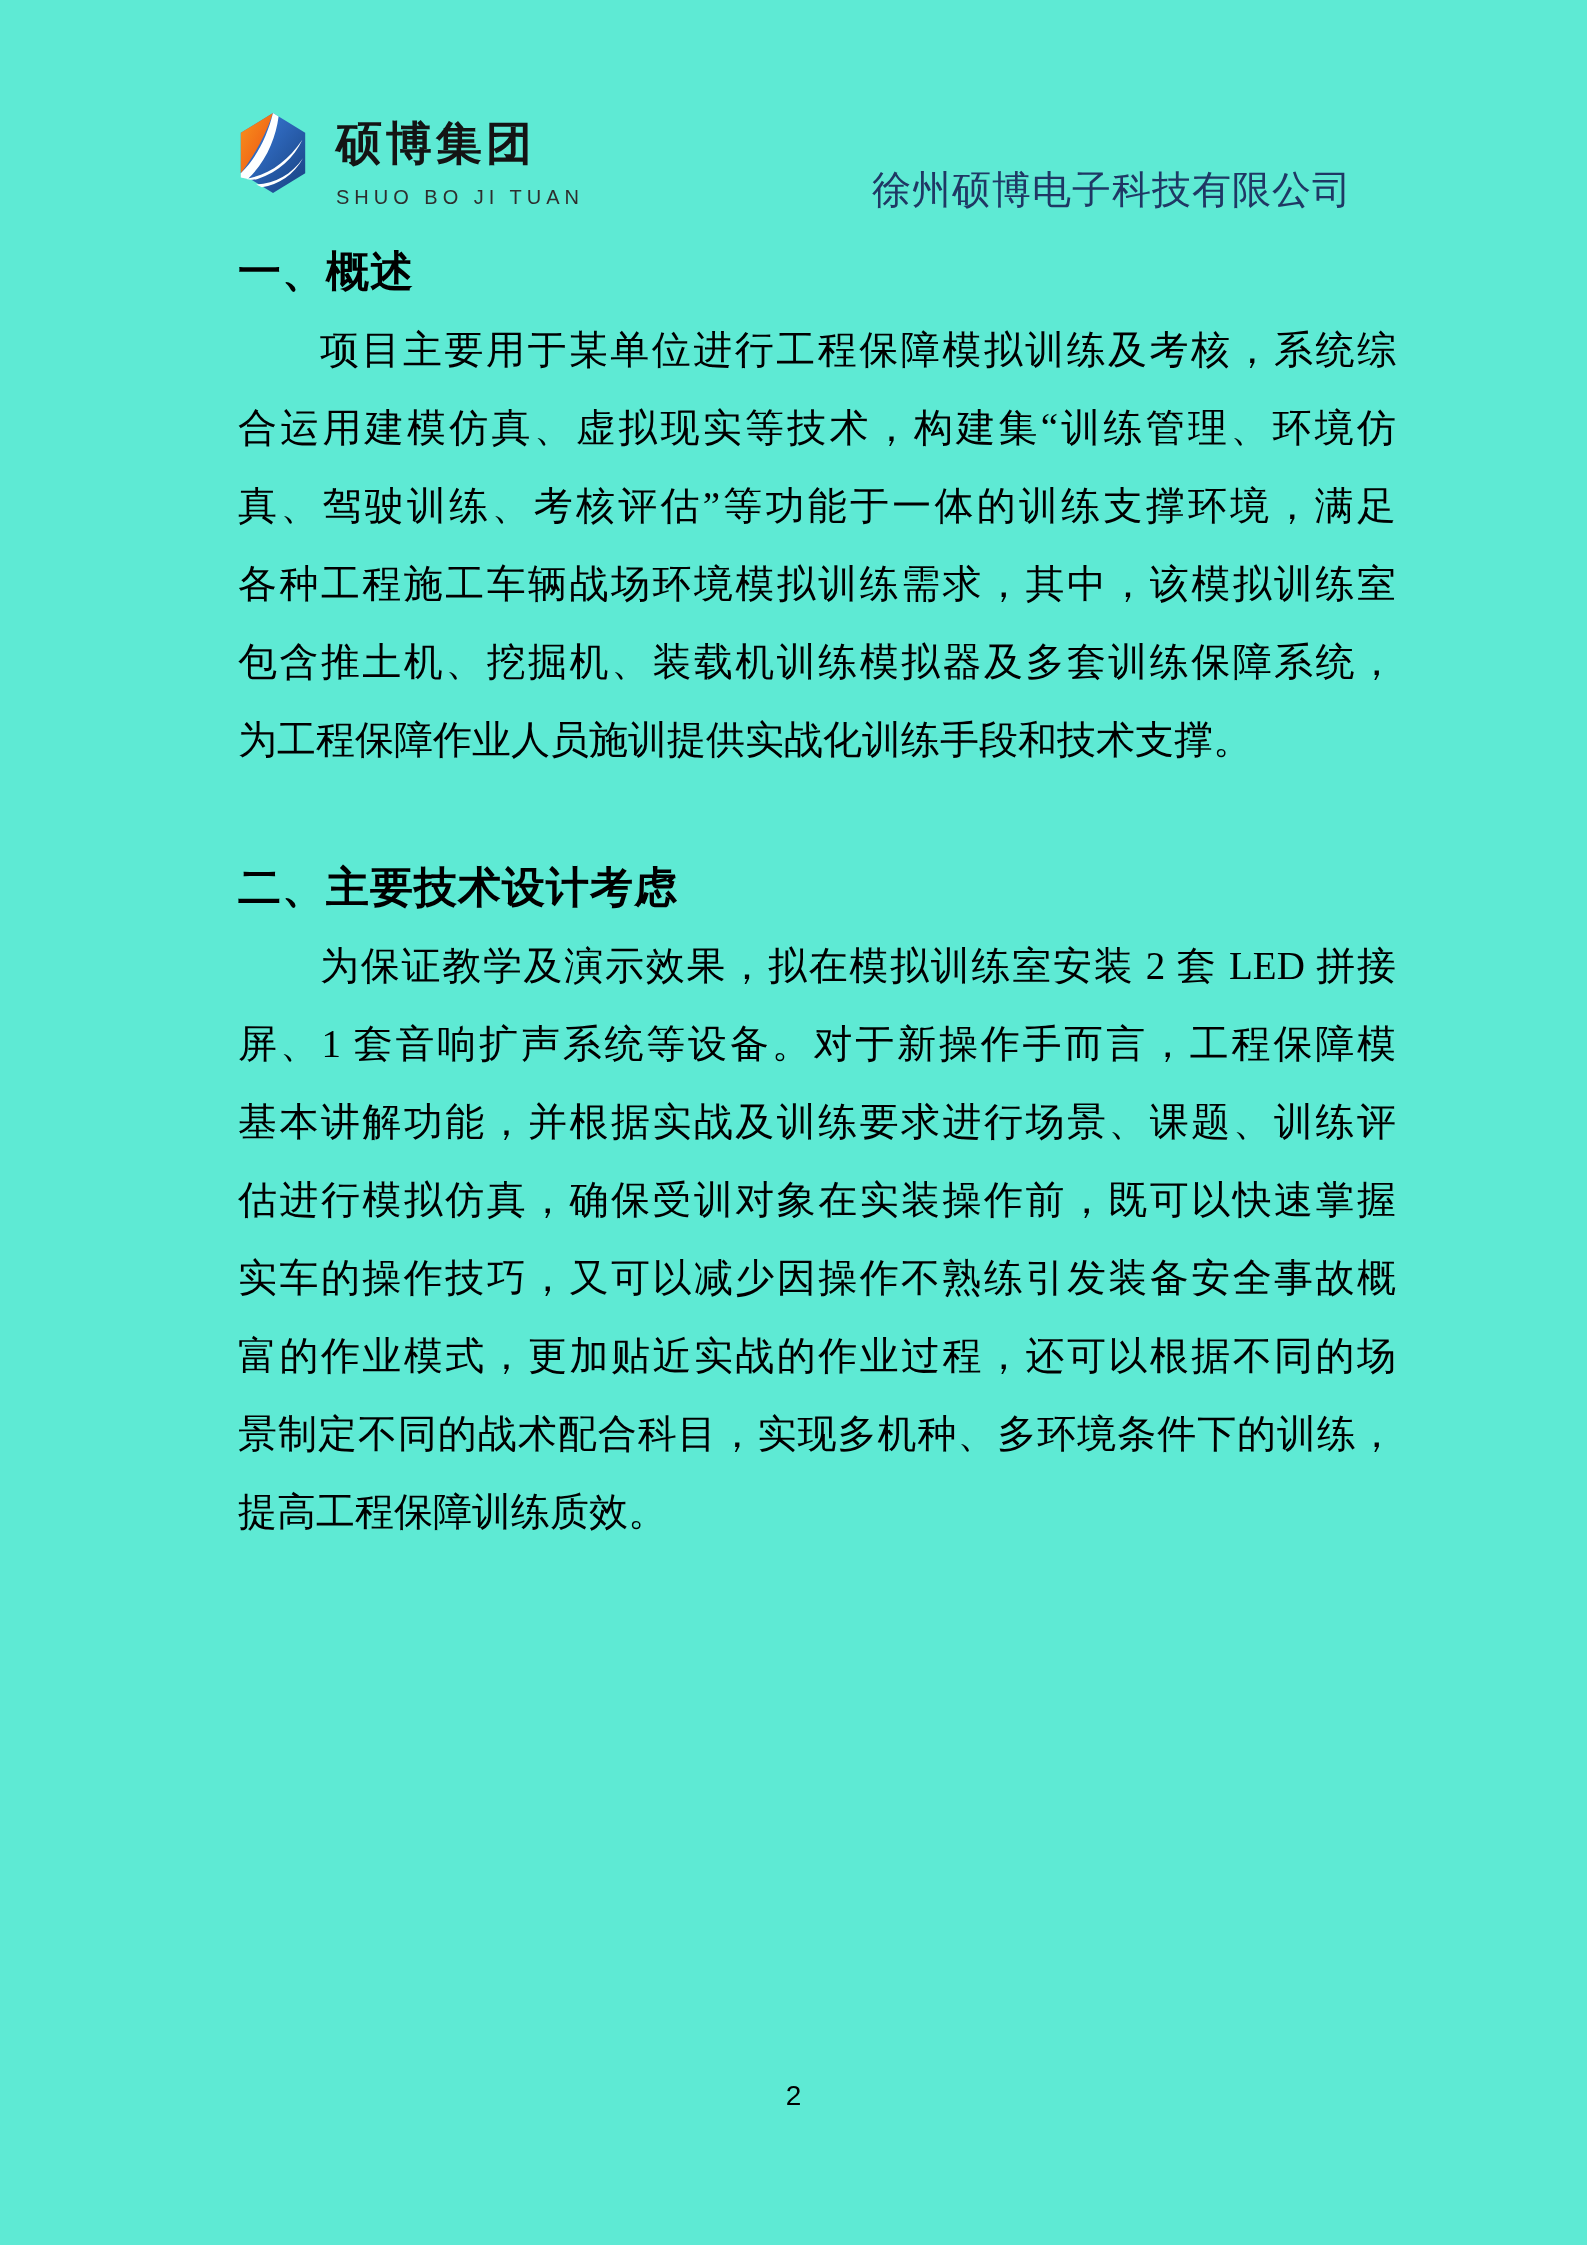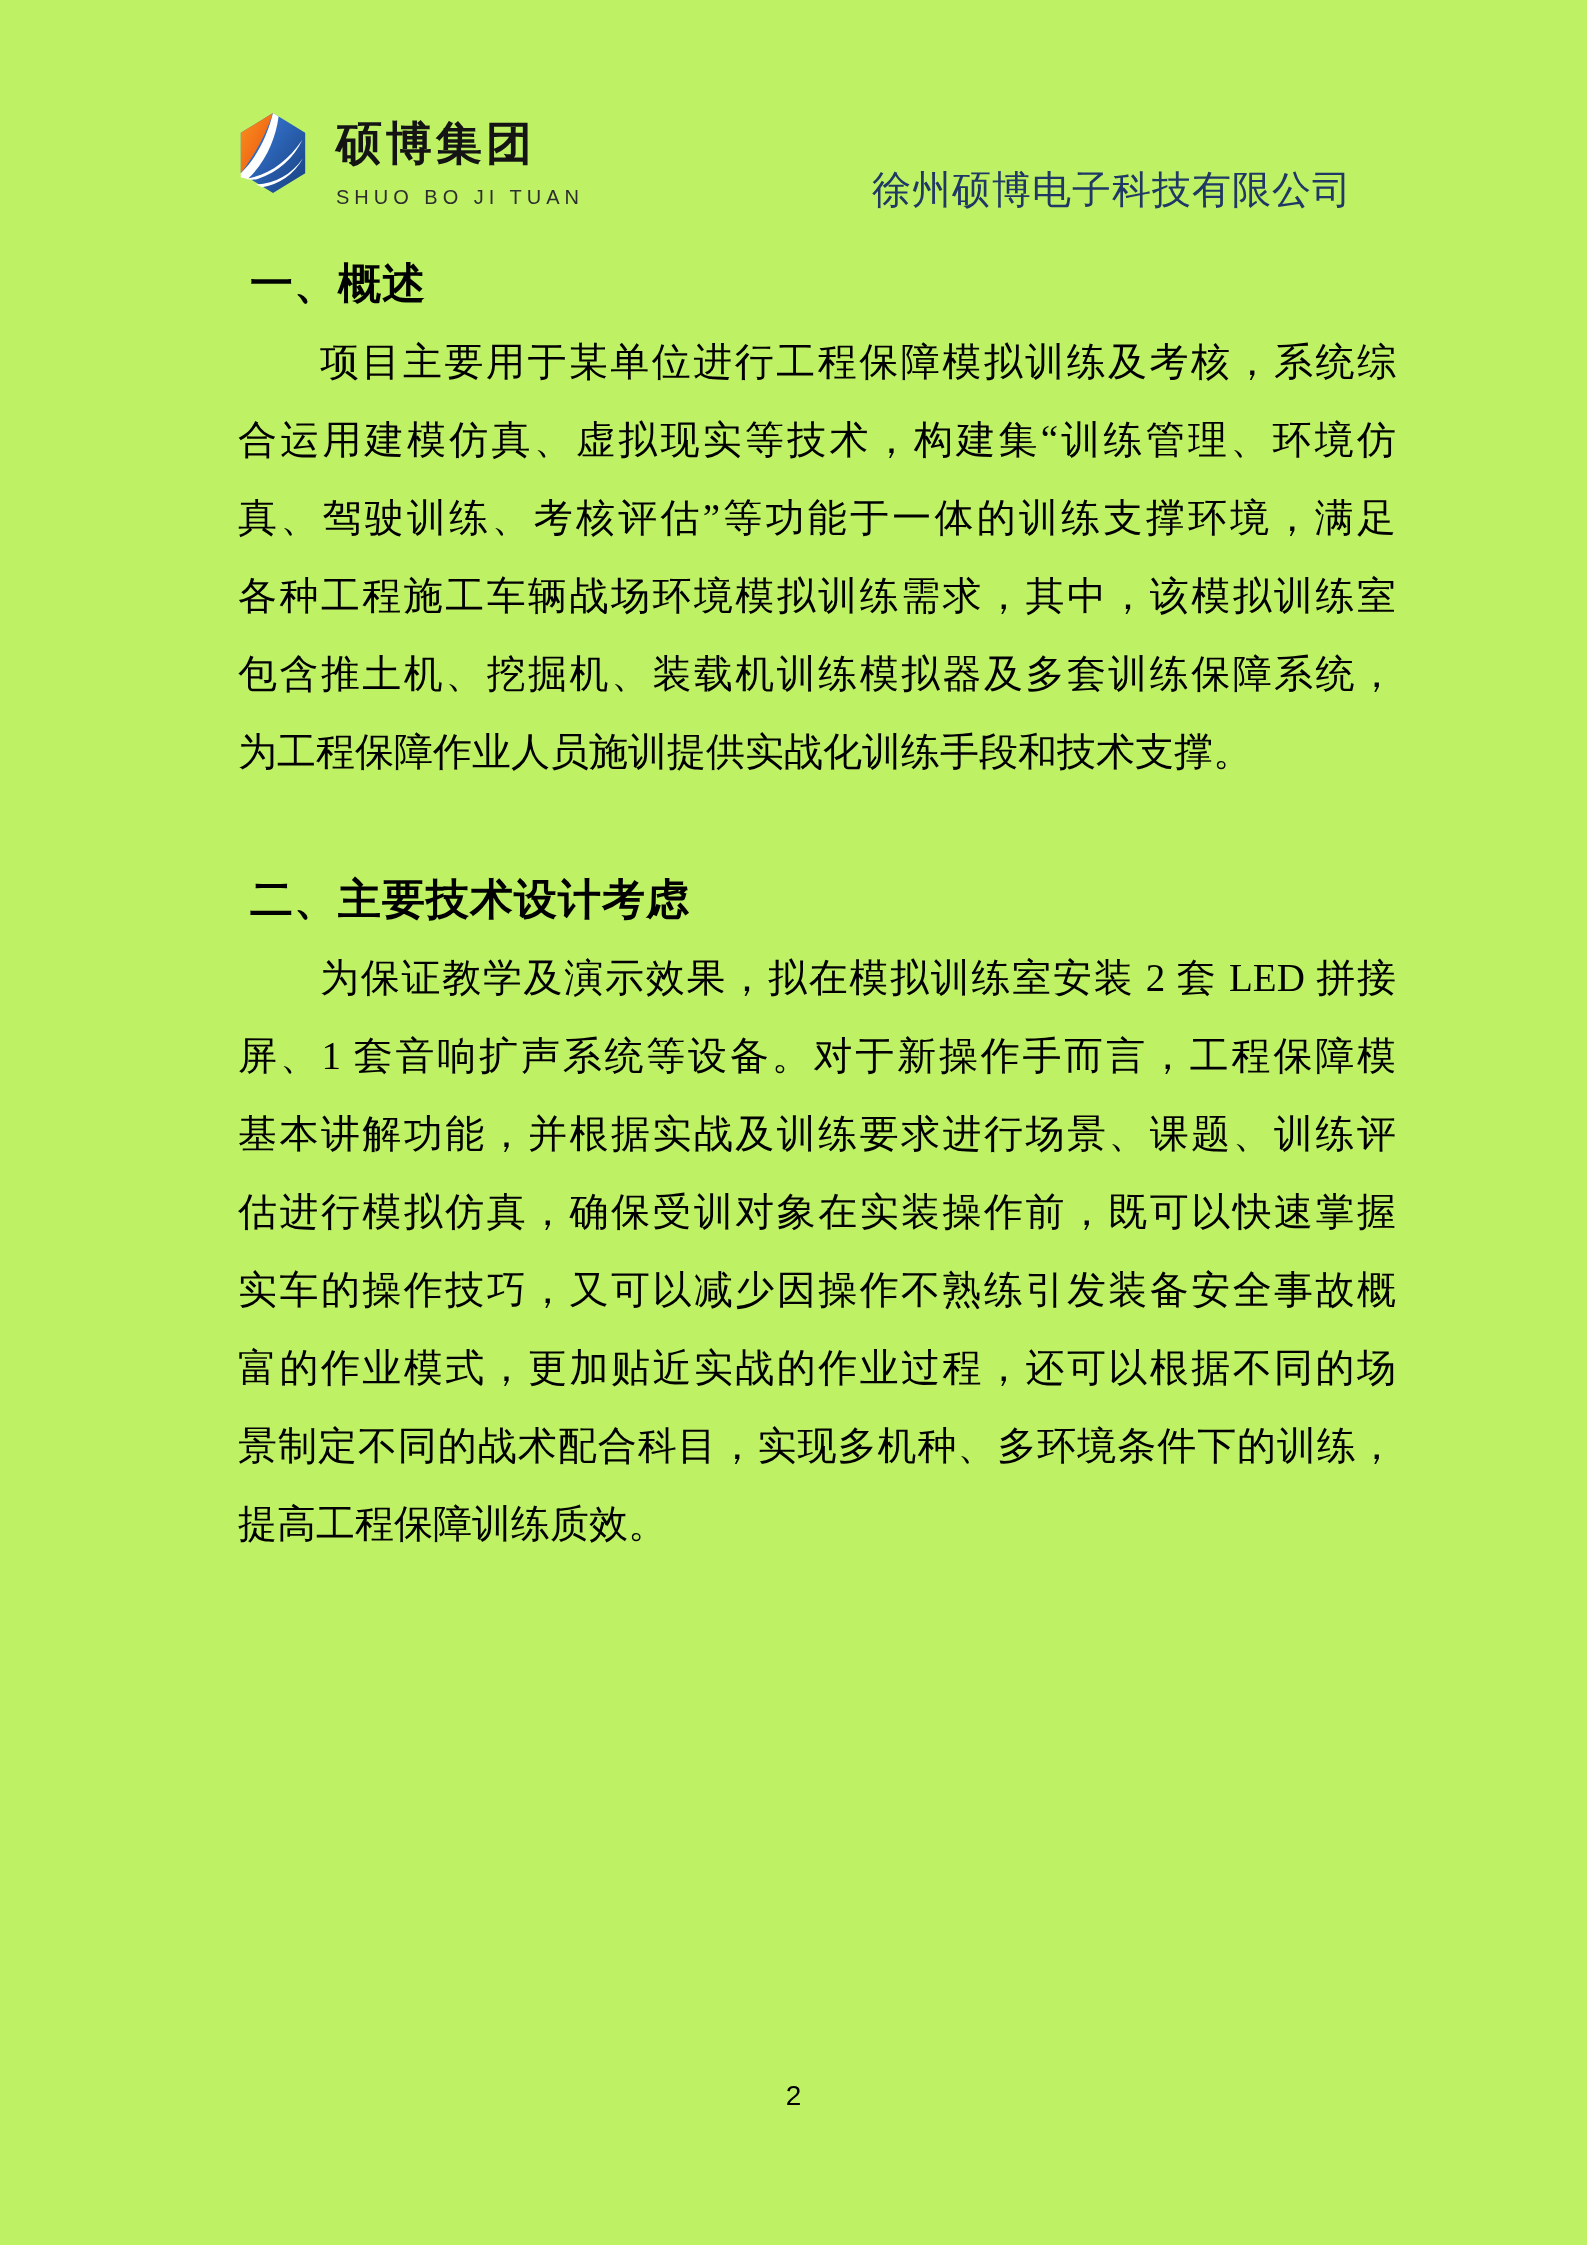--- a/index.html
+++ b/index.html
@@ -1,20 +1,20 @@
 <!DOCTYPE html>
 <html><head>
 <meta charset="utf-8">
 <style>
   html,body{margin:0;padding:0;background:#888;}
   .page{
     position:relative;
     width:1587px;height:2245px;
     margin:0 auto;
-    background:#bef264;
+    background:#5eead4;
     font-family:"Liberation Serif", serif;
     color:#000;
     overflow:hidden;
   }
   
   .logo{position:absolute;left:238px;top:111px;display:flex;align-items:flex-start;}
   .logo-icon{width:70px;height:84px;display:block;}
   .logo-text{margin-left:28px;padding-top:8px;}
   .logo-name{
     font-family:"Liberation Sans", sans-serif;
@@ -28,21 +28,21 @@
   }
   .company-name{
     position:absolute;left:872px;top:168px;
     font-size:39px;line-height:44px;letter-spacing:1px;
     color:#1F3864;white-space:nowrap;
   }
   
   .doc-main{position:absolute;left:238px;top:247px;width:1158px;}
   .sec-heading{
     font-size:43px;font-weight:700;line-height:50px;
-    margin:12px;letter-spacing:1px;color:#000;
+    margin:0;letter-spacing:1px;color:#000;
   }
   .sec-heading.second{margin-top:84px;}
   .para{margin-top:14px;}
   .line{
     font-size:39px;line-height:78px;color:#000;
     text-align:justify;text-align-last:justify;
     text-justify:distribute;
     white-space:nowrap;
   }
   .line.last{text-align:center;text-align-last:left;}

